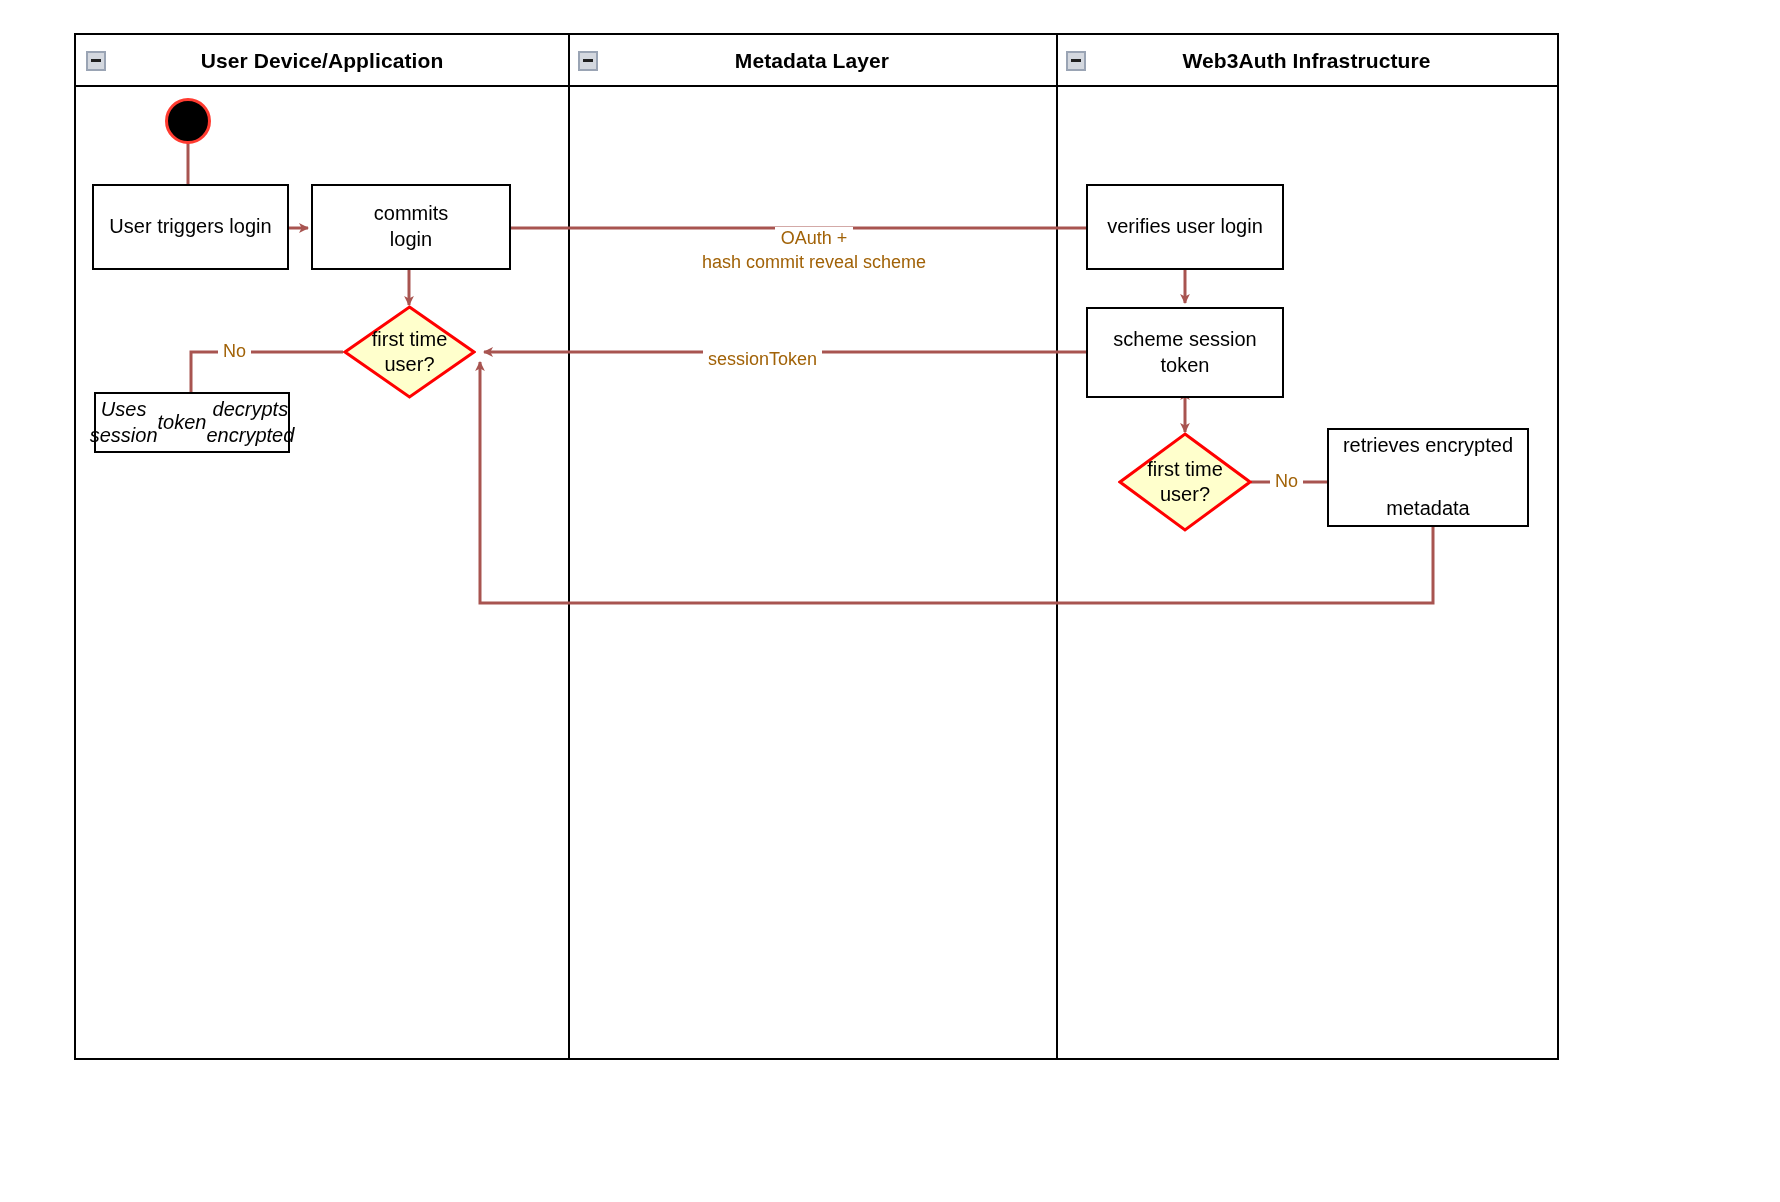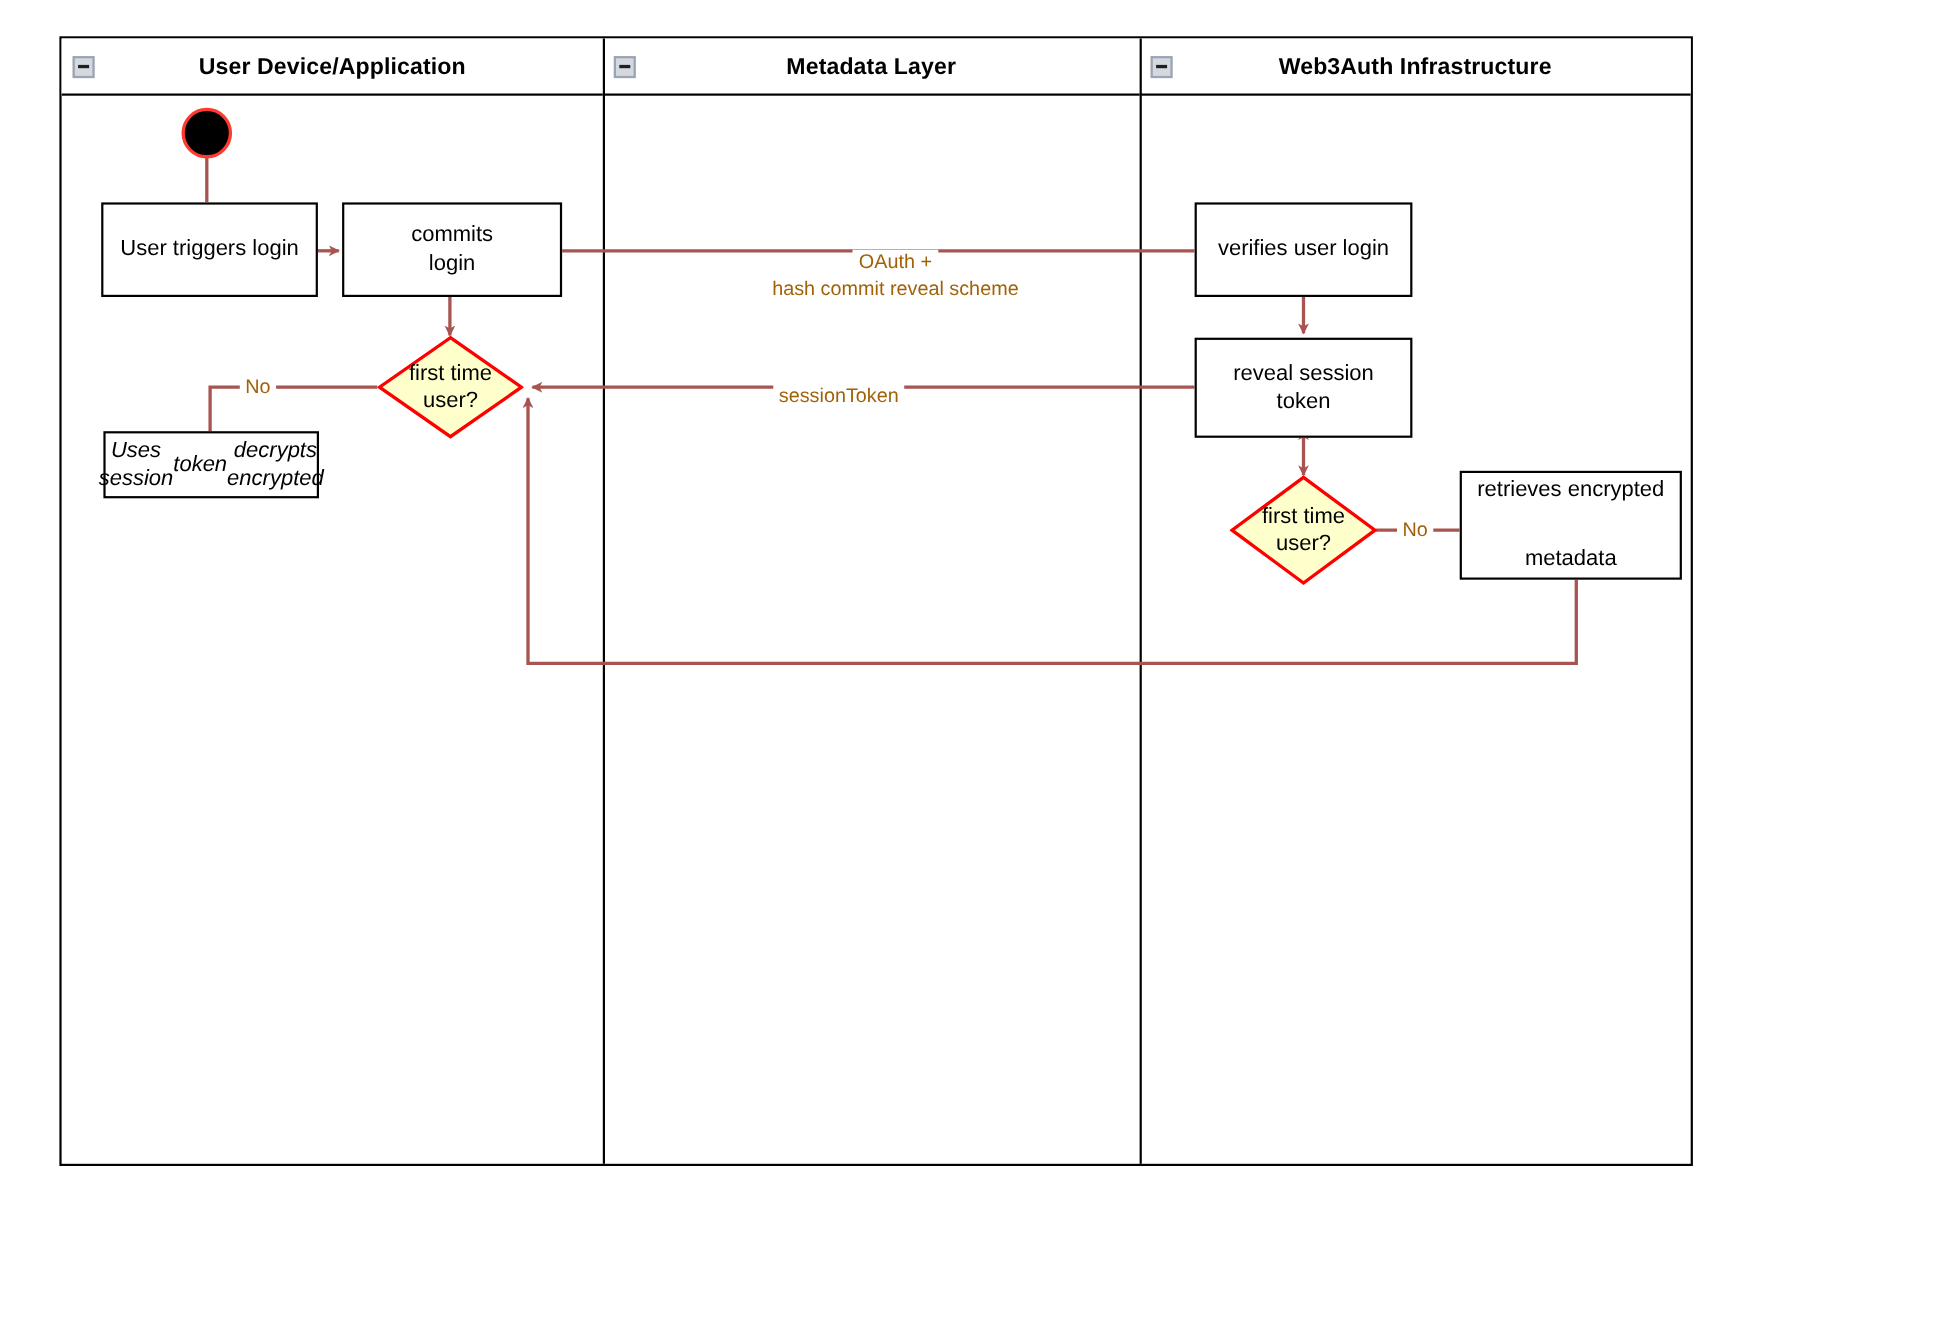--- a/index.html
+++ b/index.html
@@ -2,21 +2,21 @@
 <html><head>
 <meta charset="utf-8">
 <style>
   html,body{margin:0;padding:0;background:#ffffff;}
   body{width:1780px;height:1202px;position:relative;
        font-family:"Liberation Sans", sans-serif;overflow:hidden;}
 
   #canvas{position:absolute;left:0;top:0;width:1780px;height:1202px;}
 
   
-  .pool{position:absolute;left:54px;top:33px;width:1485px;height:1027px;
+  .pool{position:absolute;left:74px;top:33px;width:1485px;height:1027px;
         border:2px solid #000000;box-sizing:border-box;background:#ffffff;}
   .lane{position:absolute;top:0;height:100%;box-sizing:border-box;}
   .lane-header{position:absolute;top:0;left:0;width:100%;height:52px;
         border-bottom:2px solid #000000;box-sizing:border-box;background:#ffffff;}
   .lane-title{position:absolute;left:0;top:0;width:100%;height:52px;
         display:flex;align-items:center;justify-content:center;
         font-size:21px;font-weight:bold;color:#000000;letter-spacing:.1px;}
   .collapse-icon{position:absolute;left:10px;top:16px;width:20px;height:20px;
         border:2px solid #9aa4b4;background:#d4d8df;box-sizing:border-box;}
   .collapse-icon::after{content:"";position:absolute;left:3px;top:6px;
@@ -136,21 +136,21 @@
     <span>Uses session</span>
     <span>token</span>
     <span>decrypts encrypted</span>
   </div>
 
   <div class="node activity" style="left:1086px;top:184px;width:198px;height:86px;">
     <span>verifies user login</span>
   </div>
 
   <div class="node activity" style="left:1086px;top:307px;width:198px;height:91px;flex-direction:column;">
-    <span>reveal session</span>
+    <span>scheme session</span>
     <span>token</span>
   </div>
 
   <div class="decision-wrap" style="left:1118px;top:432px;width:134px;height:100px;">
     <svg class="decision-shape" viewBox="0 0 134 100" xmlns="http://www.w3.org/2000/svg">
       <polygon points="67,2 132,50 67,98 2,50" fill="#ffffcc" stroke="#ff0000" stroke-width="3"></polygon>
     </svg>
     <div class="decision-label">
       <div>
         <div>first time</div>

